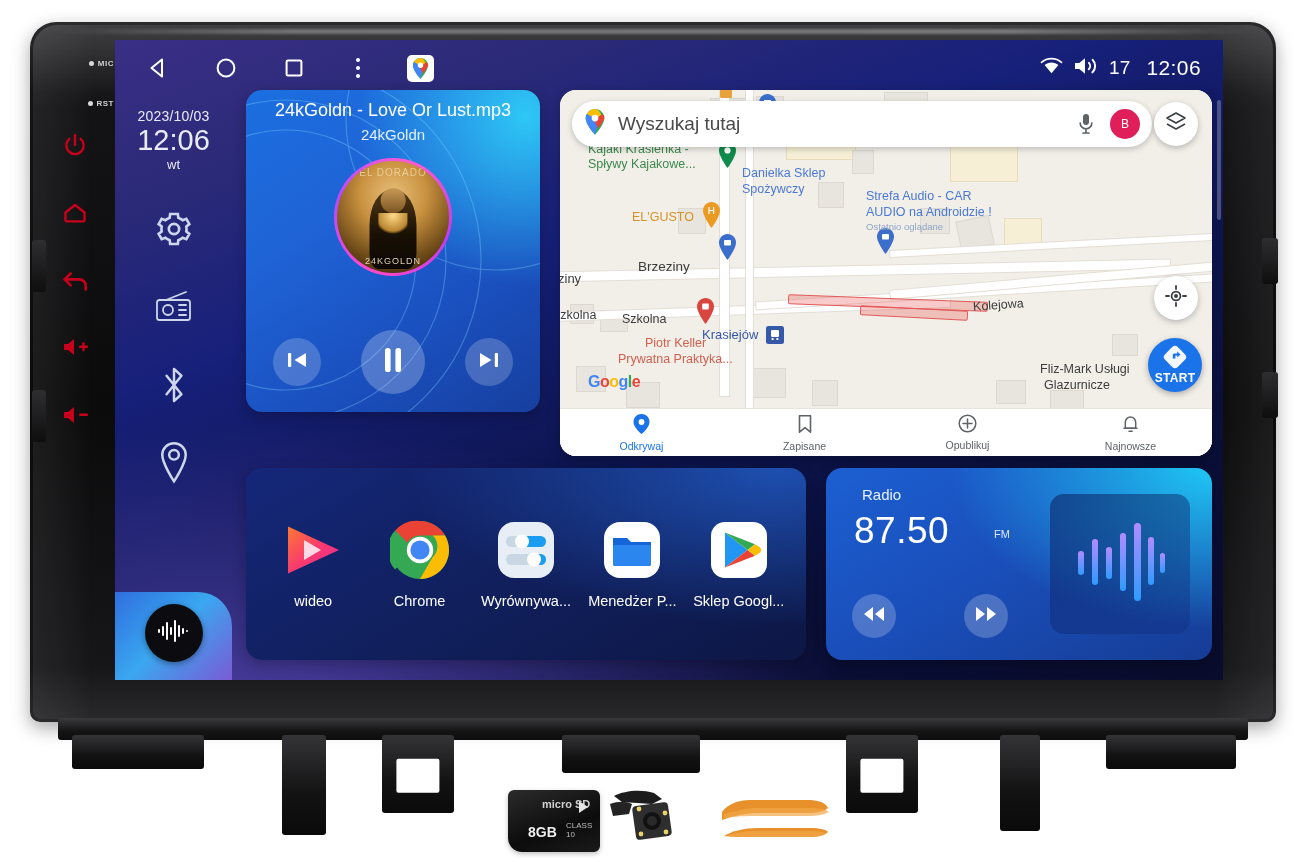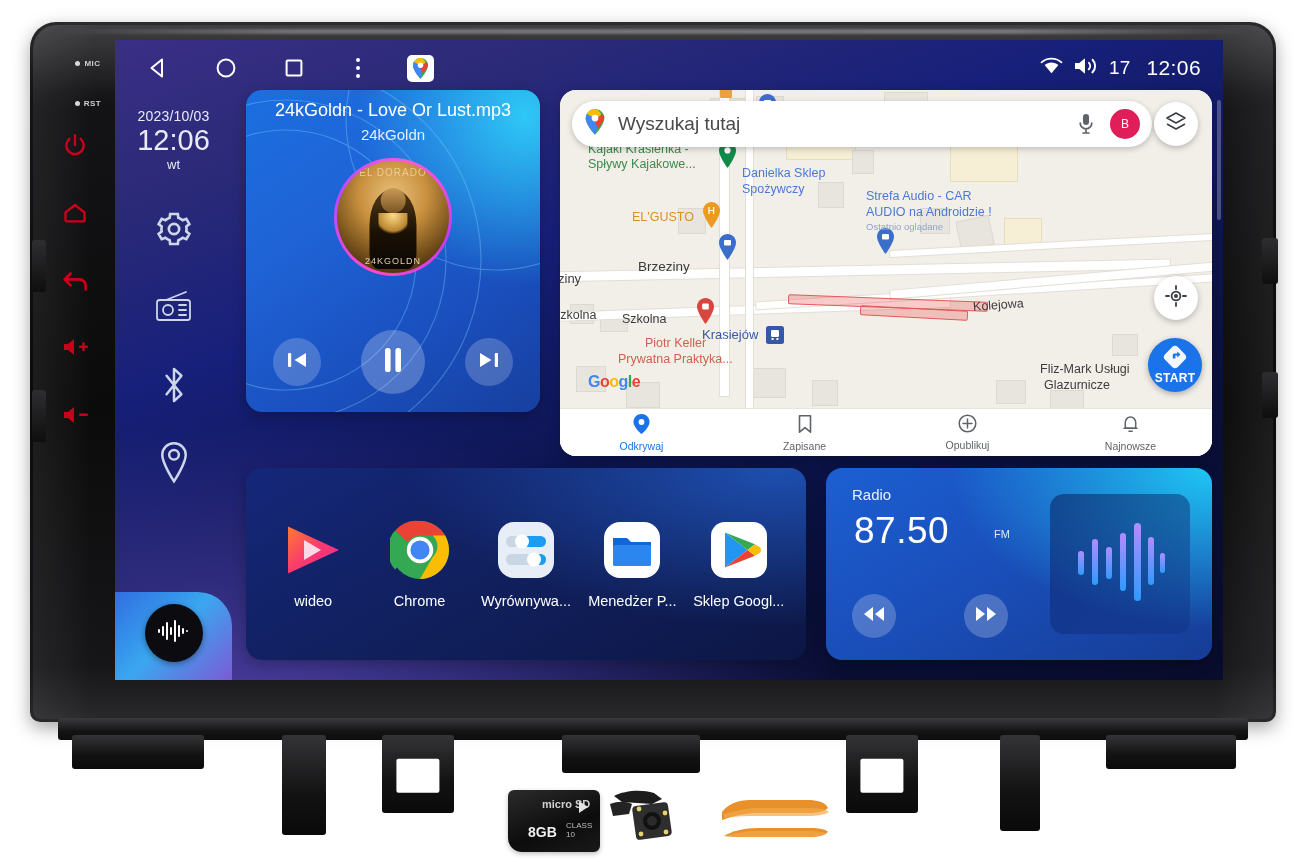--- a/index.html
+++ b/index.html
@@ -47,21 +47,21 @@
   .tab.hole::after{
     content:""; position:absolute; left:50%; top:52%; transform:translate(-50%,-50%);
     width:60%; height:44%; background:#ffffff; border-radius:2px;
   }
 
   
   .ear { position:absolute; background:linear-gradient(180deg,#2e2e30,#0e0e0f); border-radius:3px; }
 
   
   .bezel-keys { position:absolute; left:62px; top:40px; width:52px; height:450px; }
-  .bz { position:absolute; left:0; width:52px; text-align:center; color:#c9001b; }
+  .bz { position:absolute; left:0; width:52px; text-align:right; color:#c9001b; }
   .bz-lbl { font-size:8px; letter-spacing:.5px; color:#cfcfcf; font-weight:700; white-space:nowrap; }
   .bz-dot { display:inline-block; width:5px; height:5px; border-radius:50%; background:#d8d8d8; margin-right:4px; vertical-align:middle; }
   .bz-ico svg { display:block; }
 
   
   .screen {
     position:absolute; left:115px; top:40px; width:1108px; height:640px;
     overflow:hidden;
     background:
       radial-gradient(120% 100% at 12% 105%, #4a3d9e 0%, rgba(74,61,158,0) 45%),
@@ -217,21 +217,21 @@
   .app-ico { width:62px; height:62px; display:flex; align-items:center; justify-content:center; }
   .app-lbl { color:#fff; font-size:14.5px; max-width:100px; overflow:hidden; text-overflow:ellipsis; white-space:nowrap; text-align:right; }
 
   
   .radio-card {
     left:711px; top:428px; width:386px; height:192px;
     background: radial-gradient(130% 160% at 100% 0%, #1fc6f5 0%, rgba(31,198,245,0) 52%),
                 linear-gradient(150deg,#1c5fd2 0%, #1a4fbb 45%, #163d96 100%);
     box-shadow:0 4px 14px rgba(0,0,0,.25);
   }
-  .radio-lbl { position:absolute; left:26px; top:18px; color:#e7f1ff; font-size:15px; }
+  .radio-lbl { position:absolute; left:36px; top:18px; color:#e7f1ff; font-size:15px; }
   .radio-freq { position:absolute; left:28px; top:42px; color:#fff; font-size:37px; letter-spacing:.5px; }
   .radio-fm { position:absolute; left:168px; top:60px; color:#dce9fb; font-size:11px; }
   .radio-ctrls { position:absolute; left:26px; bottom:22px; display:flex; gap:68px; }
   .rbtn { width:44px; height:44px; border-radius:50%; background:rgba(255,255,255,.22); display:flex; align-items:center; justify-content:center; cursor:pointer; }
   .eq-panel {
     position:absolute; right:22px; top:26px; width:140px; height:140px; border-radius:14px;
     background: linear-gradient(150deg, rgba(10,30,90,.55), rgba(12,40,120,.30));
     display:flex; align-items:center; justify-content:center;
   }
 

